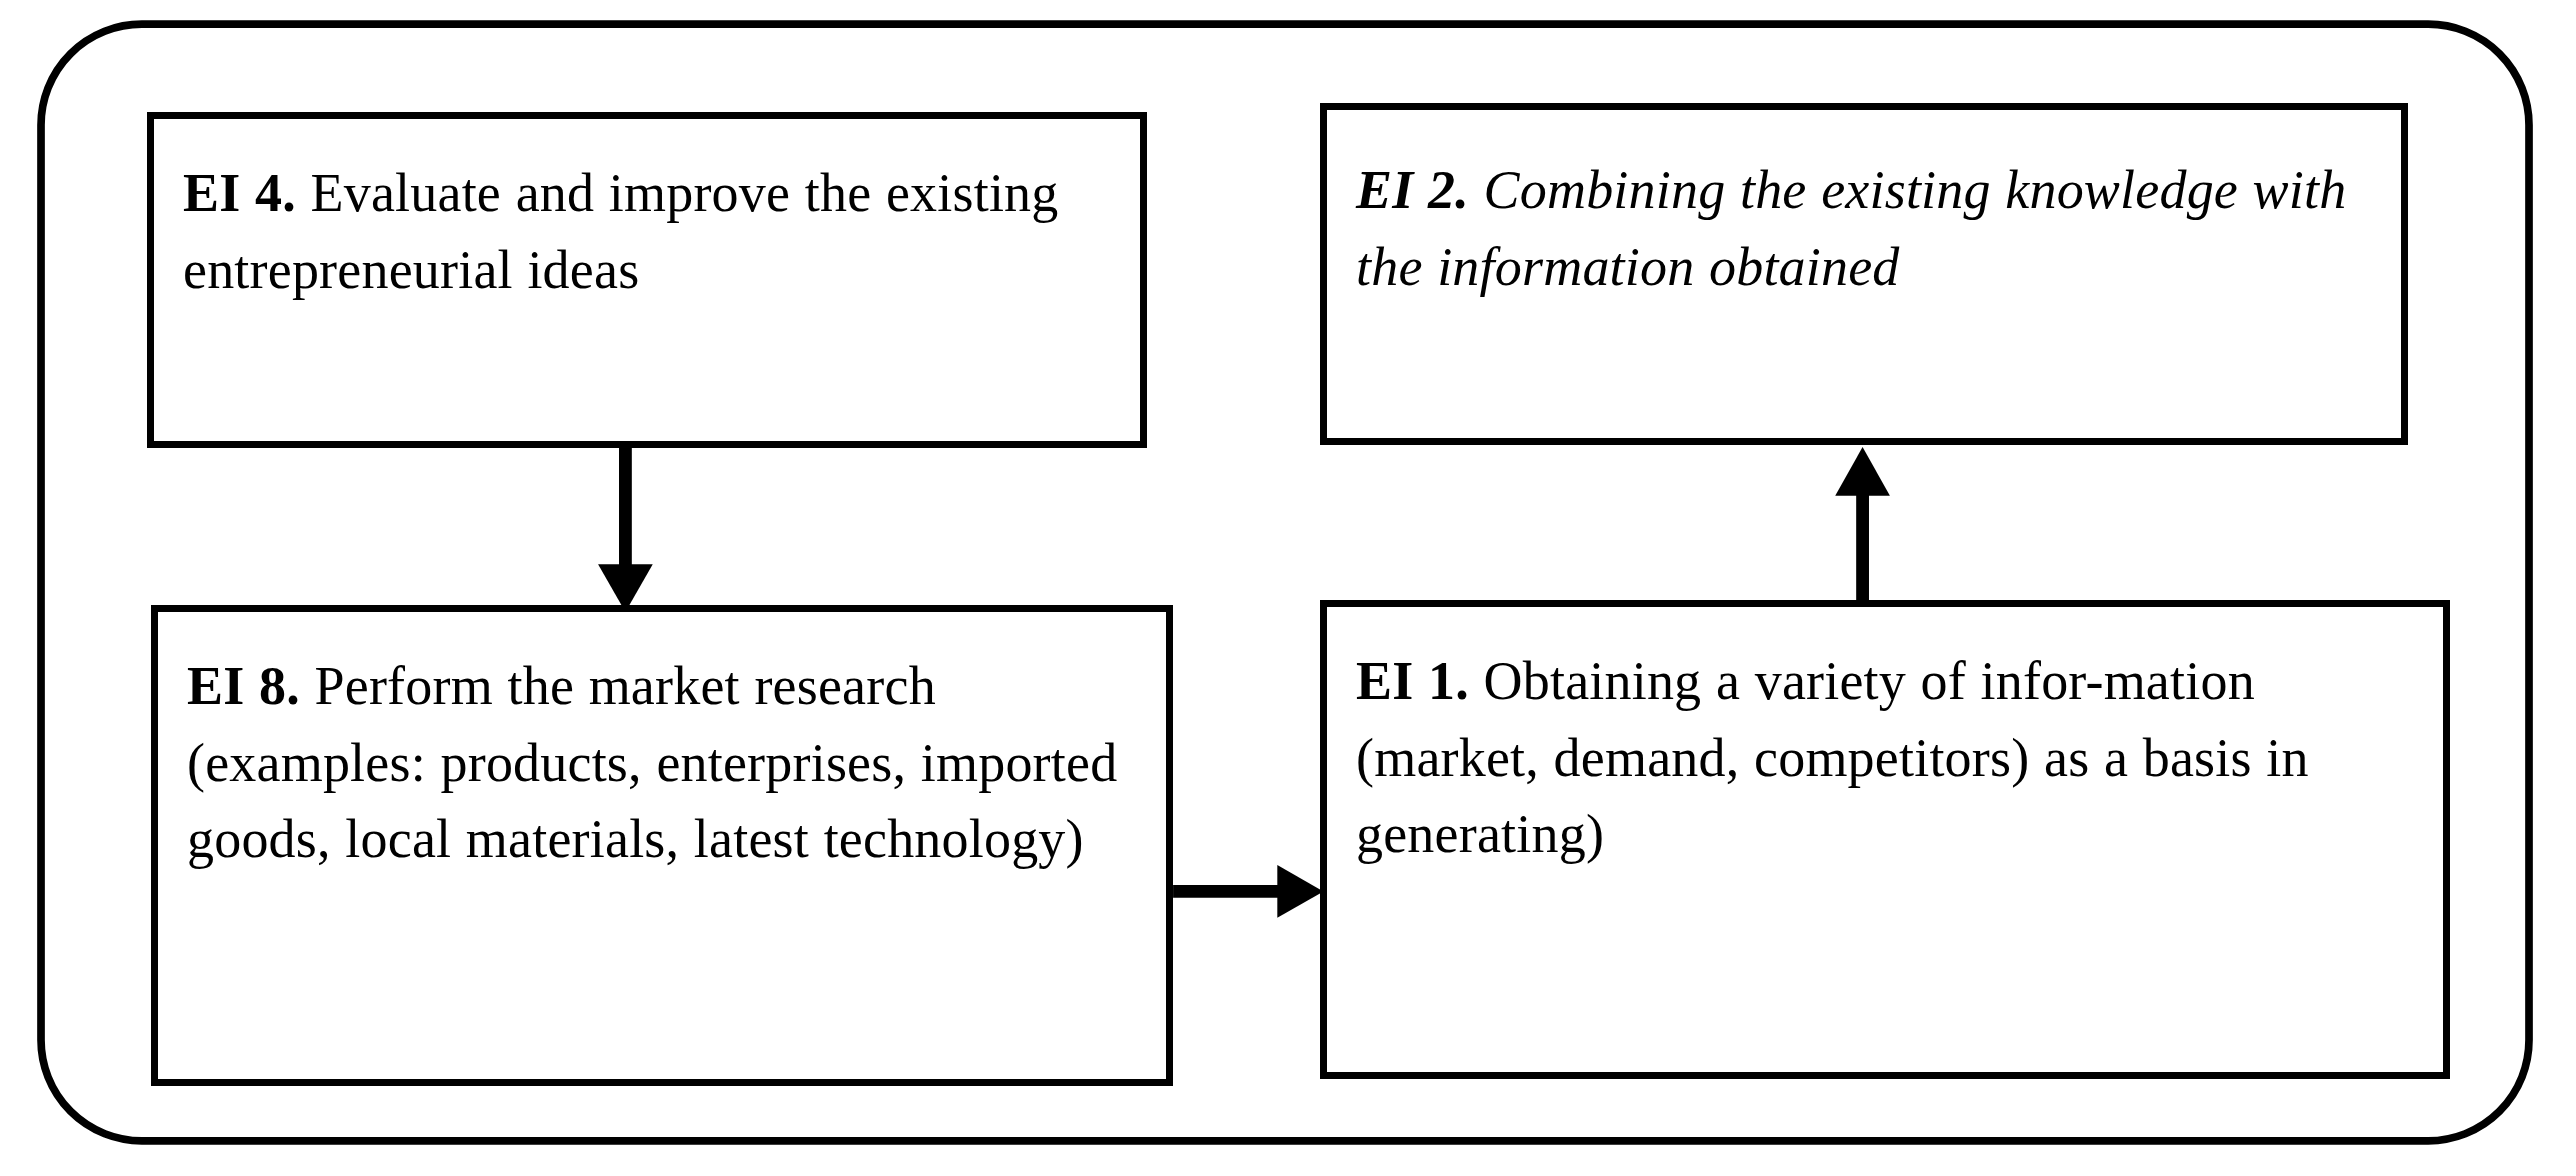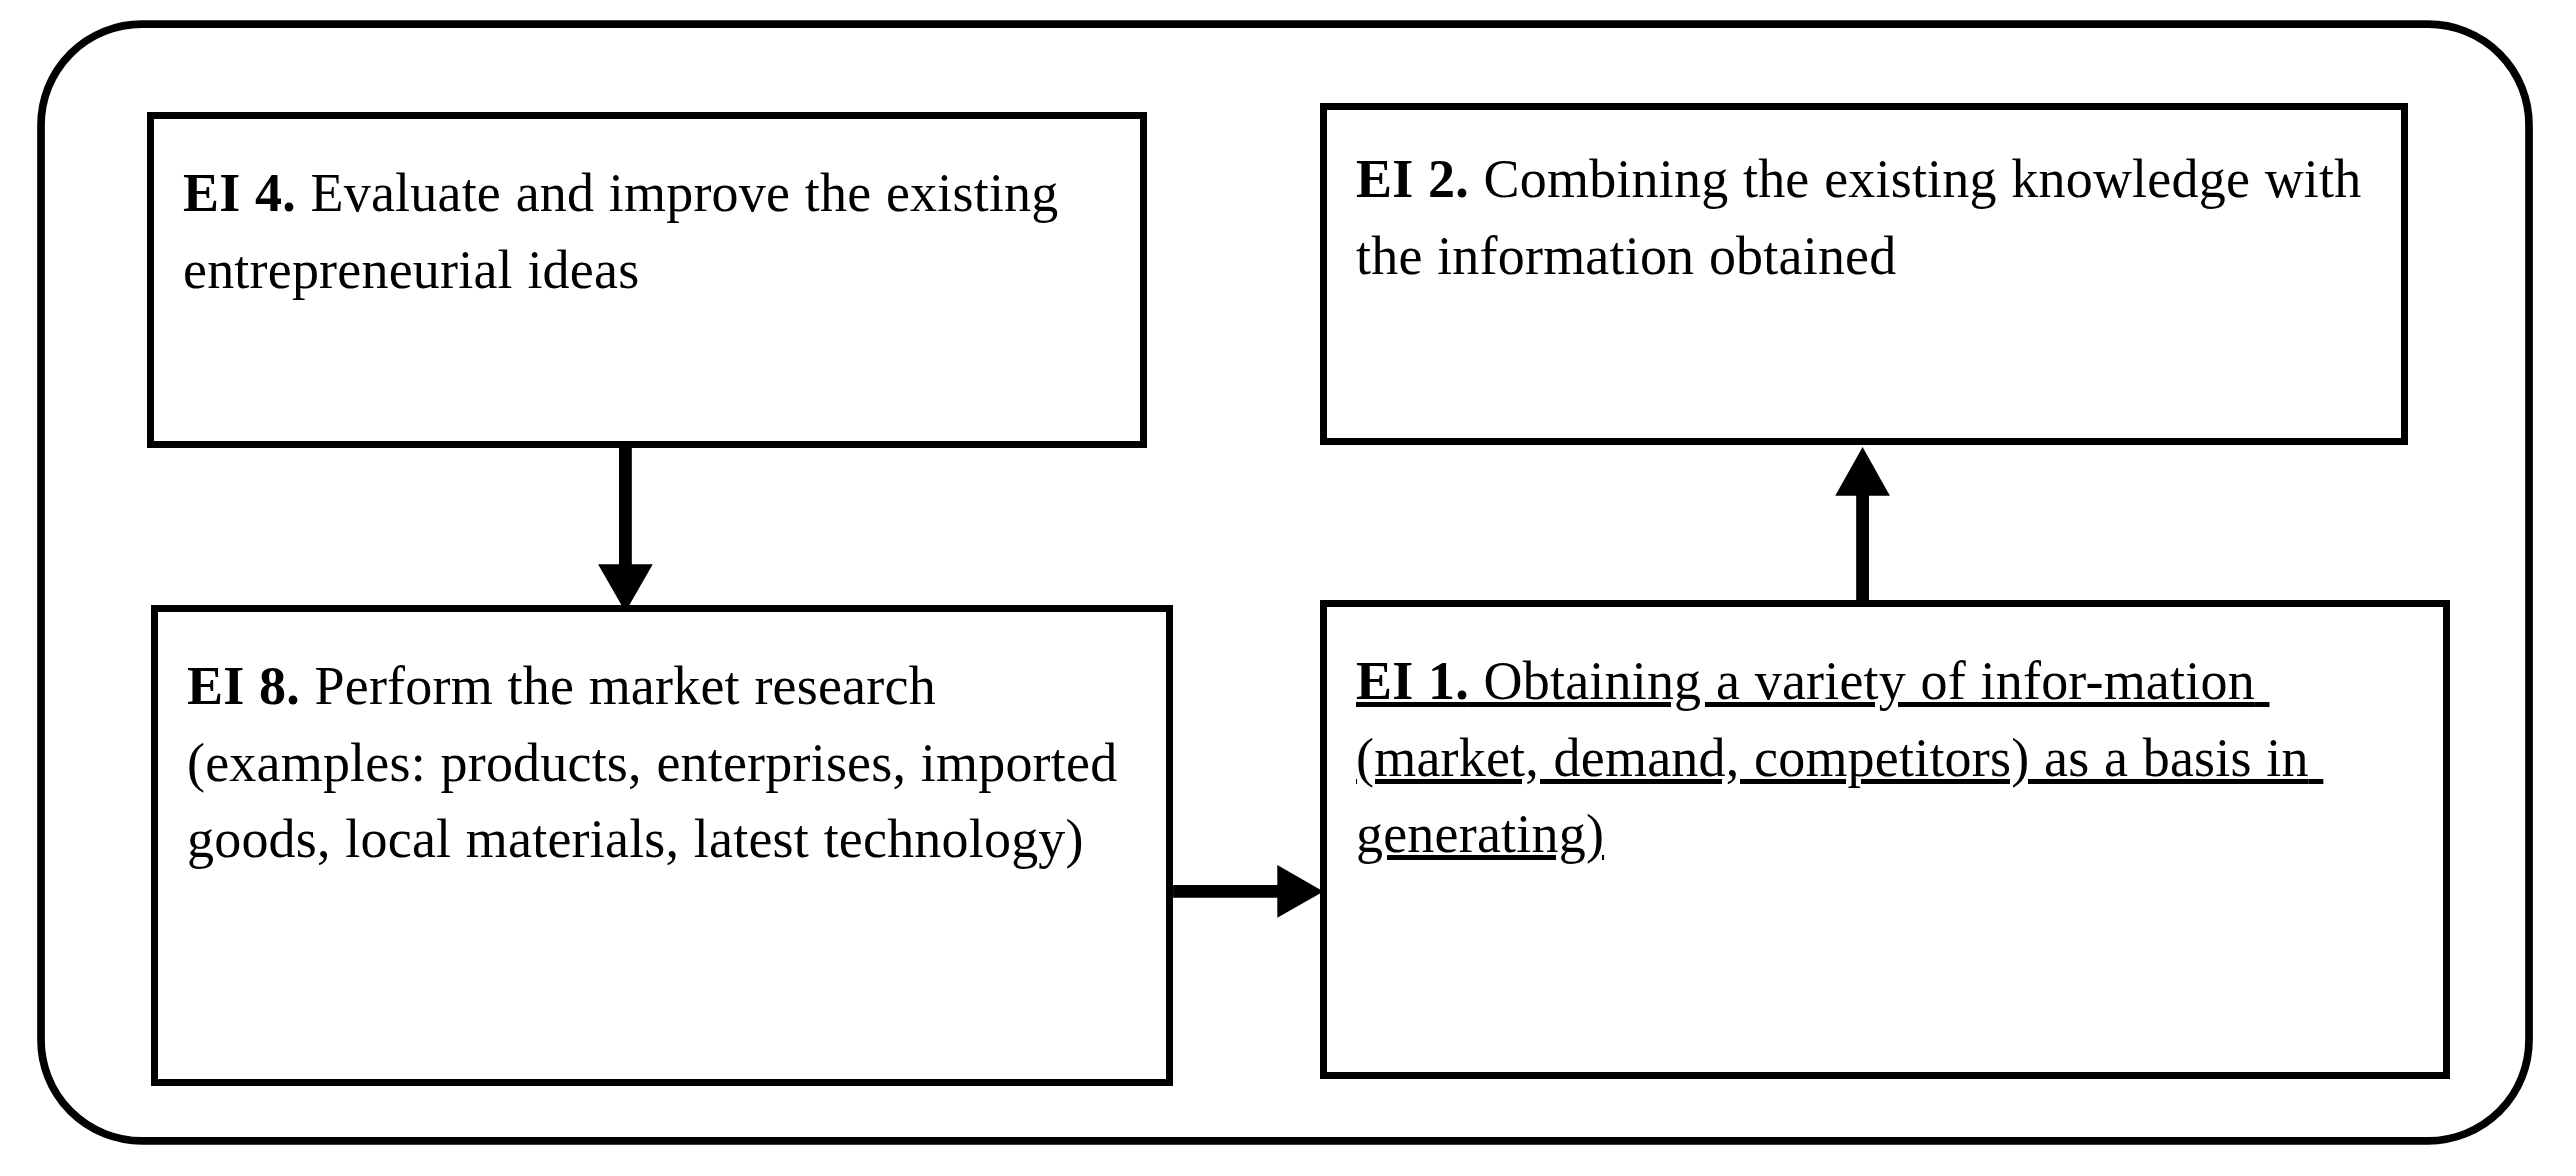--- a/index.html
+++ b/index.html
@@ -50,23 +50,23 @@
   .node-text .lead {
     font-weight: bold;
   }
   
   #node-ei4 { left: 147px;  top: 112px;  width: 1000px; height: 336px; }
   #node-ei2 { left: 1320px; top: 103px;  width: 1088px; height: 342px; }
   #node-ei3 { left: 151px;  top: 605px;  width: 1022px; height: 481px; }
   #node-ei1 { left: 1320px; top: 600px;  width: 1130px; height: 479px; }
 
   #node-ei4 .node-text { padding-top: 36px; }
-  #node-ei2 .node-text { padding-top: 31px; }
+  #node-ei2 .node-text { padding-top: 42px; font-style: italic; }
   #node-ei3 .node-text { padding-top: 36px; }
-  #node-ei1 .node-text { padding-top: 36px; text-decoration: underline; }
+  #node-ei1 .node-text { padding-top: 36px; }
 </style>
 </head>
 <body>
 
 <div id="diagram-root">
 
   <svg id="vector-layer" viewBox="0 0 3015 1377" xmlns="http://www.w3.org/2000/svg">
     <defs>
       <marker id="arrow-down" markerWidth="10" markerHeight="10" refX="0" refY="0" orient="auto" markerUnits="userSpaceOnUse"></marker>
     </defs>

